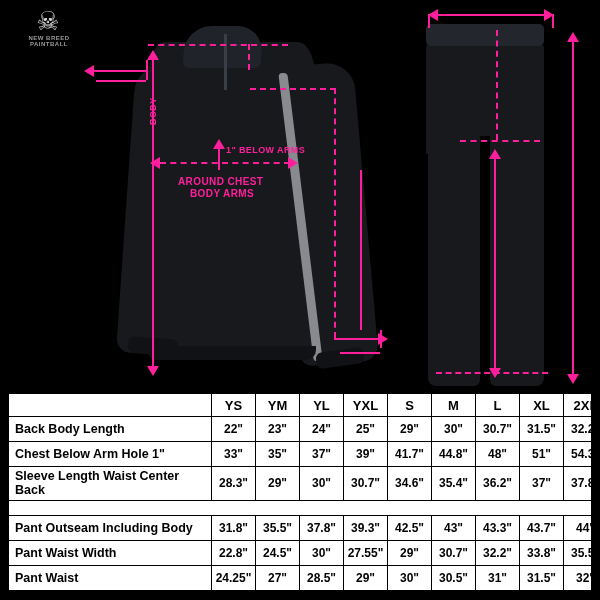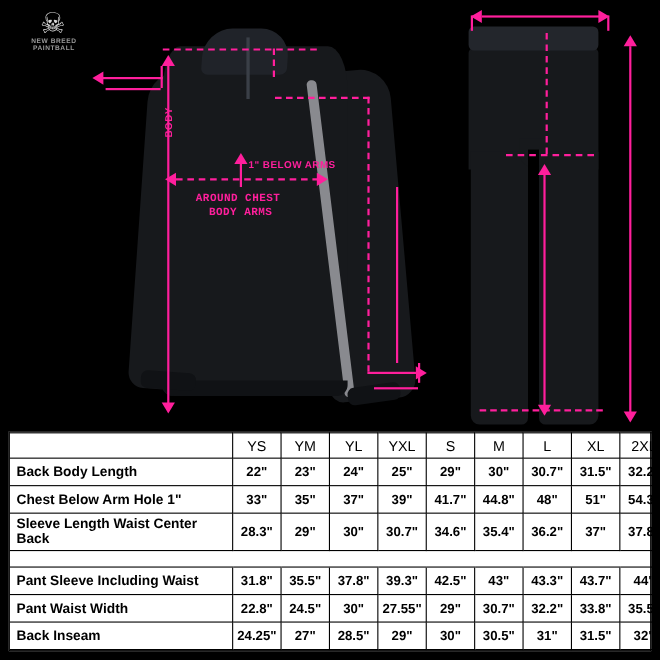--- a/index.html
+++ b/index.html
@@ -244,21 +244,21 @@
     font-weight: bold;
     font-size: 9px;
     letter-spacing: .4px;
     white-space: nowrap;
     font-family: "Liberation Sans", sans-serif;
   }
   .mlabel.vert {
     transform: rotate(-90deg);
     transform-origin: left top;
   }
-  .mlabel.big { font-size: 10px; font-family: Liberation Mono, monospace; }
+  .mlabel.big { font-size: 10px; }
 
   
   .table-wrap {
     position: absolute;
     left: 8px;
     top: 392px;
     width: 584px;
     height: 200px;
     background: #ffffff;
     border: 1px solid #000000;
@@ -281,21 +281,21 @@
   }
   table.sizes th.rowhead, table.sizes td.rowhead {
     text-align: left;
     padding-left: 6px;
     font-weight: bold;
     font-size: 12.5px;
     width: 196px;
     border-left: none;
   }
   table.sizes th {
-    font-weight: normal;
+    font-weight: bold;
     font-size: 13px;
   }
   table.sizes tr.head th { height: 22px; }
   tr.spacer td {
     height: 12px;
     border-left: none;
     border-right: none;
   }
   tr.spacer td.rowhead { border-left: none; }
   td.val { font-weight: bold; font-size: 12px; }
@@ -442,21 +442,21 @@
           <td></td>
           <td></td>
           <td></td>
           <td></td>
           <td></td>
           <td></td>
           <td></td>
           <td></td>
         </tr>
         <tr>
-          <td class="rowhead">Pant Sleeve Including Waist</td>
+          <td class="rowhead">Pant Outseam Including Body</td>
           <td class="val">31.8"</td>
           <td class="val">35.5"</td>
           <td class="val">37.8"</td>
           <td class="val">39.3"</td>
           <td class="val">42.5"</td>
           <td class="val">43"</td>
           <td class="val">43.3"</td>
           <td class="val">43.7"</td>
           <td class="val">44"</td>
         </tr>
@@ -466,21 +466,21 @@
           <td class="val">24.5"</td>
           <td class="val">30"</td>
           <td class="val">27.55"</td>
           <td class="val">29"</td>
           <td class="val">30.7"</td>
           <td class="val">32.2"</td>
           <td class="val">33.8"</td>
           <td class="val">35.5"</td>
         </tr>
         <tr>
-          <td class="rowhead">Back Inseam</td>
+          <td class="rowhead">Pant Waist</td>
           <td class="val">24.25"</td>
           <td class="val">27"</td>
           <td class="val">28.5"</td>
           <td class="val">29"</td>
           <td class="val">30"</td>
           <td class="val">30.5"</td>
           <td class="val">31"</td>
           <td class="val">31.5"</td>
           <td class="val">32"</td>
         </tr>

